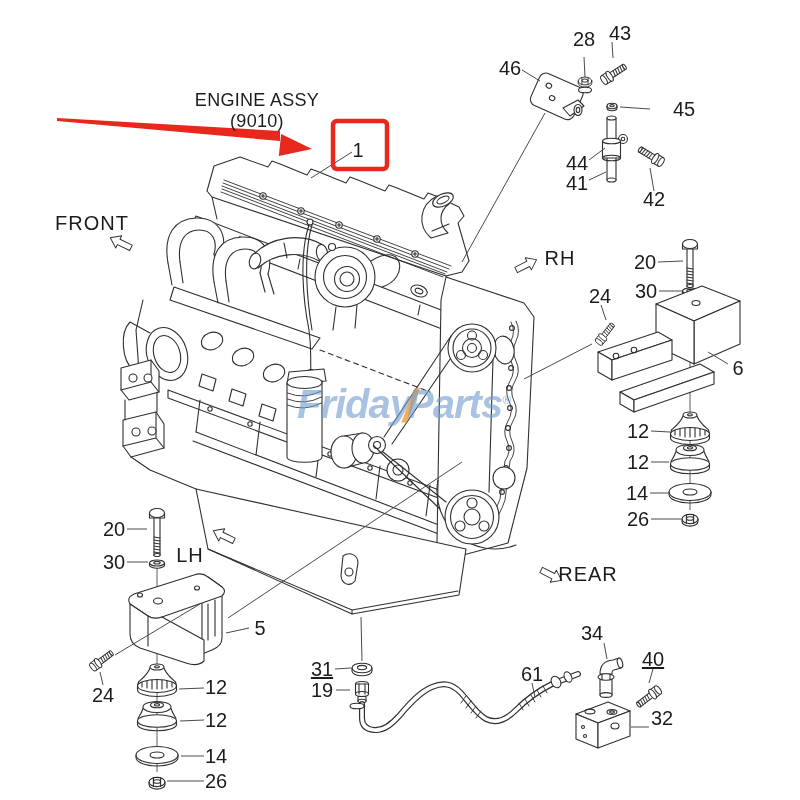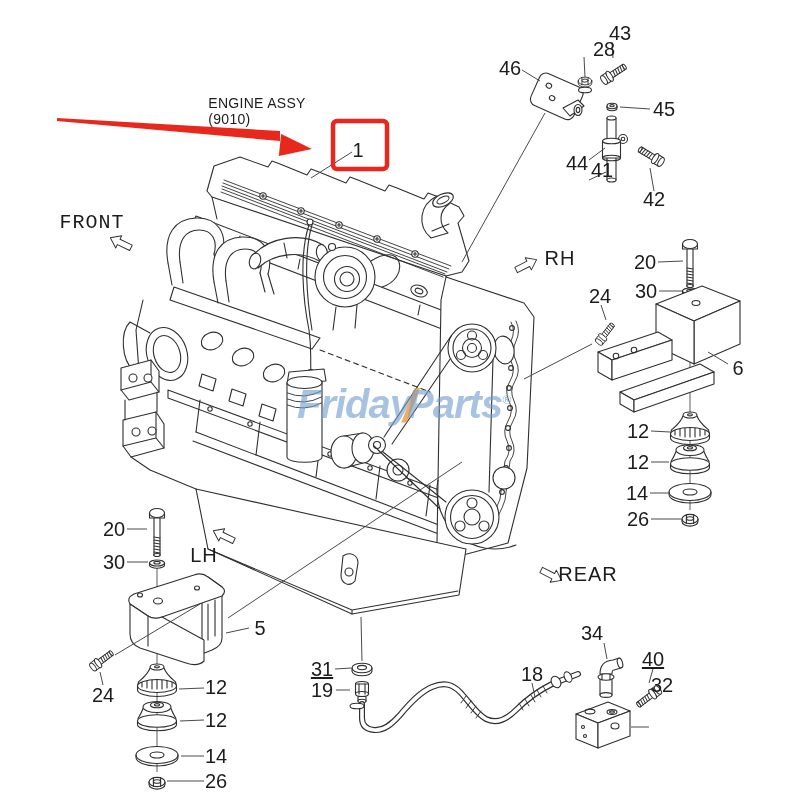--- a/index.html
+++ b/index.html
@@ -5,21 +5,21 @@
   html,body{margin:0;padding:0;background:#fff;}
   #stage{position:relative;width:800px;height:800px;background:#ffffff;overflow:hidden;
          font-family:"Liberation Sans", sans-serif;}
   #stage svg{position:absolute;left:0;top:0;}
   .ln{fill:none;stroke:#2f2f2f;stroke-width:1.1;stroke-linecap:round;stroke-linejoin:round;}
   .lnf{fill:#ffffff;stroke:#2f2f2f;stroke-width:1.1;stroke-linecap:round;stroke-linejoin:round;}
   .ld{fill:none;stroke:#4a4a4a;stroke-width:1;}
   .thin{stroke-width:0.9;}
   .lbl{position:absolute;transform:translate(-50%,-50%);font-size:20px;color:#1c1c1c;
        white-space:nowrap;line-height:1;}
-  .title{font-size:14px;text-align:left;line-height:1.15;letter-spacing:0.3px;}
+  .title{font-size:18px;text-align:center;line-height:1.15;letter-spacing:0.3px;}
   .dir{letter-spacing:1px;}
   .wm{position:absolute;left:297px;top:378px;font-style:italic;font-weight:bold;
       font-size:40px;color:rgba(114,158,207,0.62);white-space:nowrap;letter-spacing:-1px;}
   .wm .slash{color:rgba(242,154,54,0.82);font-size:47px;margin:0 -8px;vertical-align:-4px;}
   .wm sup{font-size:12px;color:rgba(114,158,207,0.62);}
 </style>
 </head>
 <body>
 
 <div id="stage">
@@ -422,31 +422,31 @@
     <rect x="333" y="121" width="54" height="48" rx="4" fill="none" stroke="#e8271d" stroke-width="4.5"></rect>
   </g>
 </svg>
 
 <div class="lbl title" style="left:257px;top:111px;">
   <div>ENGINE ASSY</div>
   <div>(9010)</div>
 </div>
 <div class="lbl" style="left:358px;top:150px;">1</div>
 
-<div class="lbl dir" style="left:92px;top:223px;font-family:Liberation Mono, monospace;">FRONT</div>
+<div class="lbl dir" style="left:92px;top:223px;">FRONT</div>
 <div class="lbl dir" style="left:560px;top:258px;">RH</div>
-<div class="lbl dir" style="left:204px;top:555px;">LH</div>
+<div class="lbl dir" style="left:190px;top:555px;">LH</div>
 <div class="lbl dir" style="left:588px;top:574px;">REAR</div>
 
 <div class="lbl" style="left:510px;top:68px;">46</div>
-<div class="lbl" style="left:584px;top:49px;margin-left:20px;">28</div>
+<div class="lbl" style="left:584px;top:39px;">28</div>
 <div class="lbl" style="left:620px;top:33px;">43</div>
-<div class="lbl" style="left:664px;top:109px;">45</div>
+<div class="lbl" style="left:684px;top:109px;">45</div>
 <div class="lbl" style="left:577px;top:163px;">44</div>
-<div class="lbl" style="left:577px;top:170px;margin-left:25px;">41</div>
+<div class="lbl" style="left:577px;top:183px;">41</div>
 <div class="lbl" style="left:654px;top:199px;">42</div>
 
 <div class="lbl" style="left:645px;top:262px;">20</div>
 <div class="lbl" style="left:646px;top:291px;">30</div>
 <div class="lbl" style="left:600px;top:296px;">24</div>
 <div class="lbl" style="left:738px;top:368px;">6</div>
 <div class="lbl" style="left:638px;top:431px;">12</div>
 <div class="lbl" style="left:638px;top:462px;">12</div>
 <div class="lbl" style="left:637px;top:493px;">14</div>
 <div class="lbl" style="left:638px;top:519px;">26</div>
@@ -456,20 +456,20 @@
 <div class="lbl" style="left:260px;top:628px;">5</div>
 <div class="lbl" style="left:103px;top:695px;">24</div>
 <div class="lbl" style="left:216px;top:687px;">12</div>
 <div class="lbl" style="left:216px;top:720px;">12</div>
 <div class="lbl" style="left:216px;top:756px;">14</div>
 <div class="lbl" style="left:216px;top:781px;">26</div>
 
 <div class="lbl" style="left:322px;top:669px;text-decoration:underline;">31</div>
 <div class="lbl" style="left:322px;top:690px;">19</div>
 
-<div class="lbl" style="left:532px;top:674px;">18</div>
+<div class="lbl" style="left:532px;top:674px;">61</div>
 <div class="lbl" style="left:592px;top:633px;">34</div>
 <div class="lbl" style="left:653px;top:659px;text-decoration:underline;">40</div>
-<div class="lbl" style="left:662px;top:685px;">32</div>
+<div class="lbl" style="left:662px;top:718px;">32</div>
 
 <div class="wm"><span>Friday</span><span class="slash">/</span><span>Parts</span><sup>®</sup></div>
 
 </div>
 
 </body></html>

